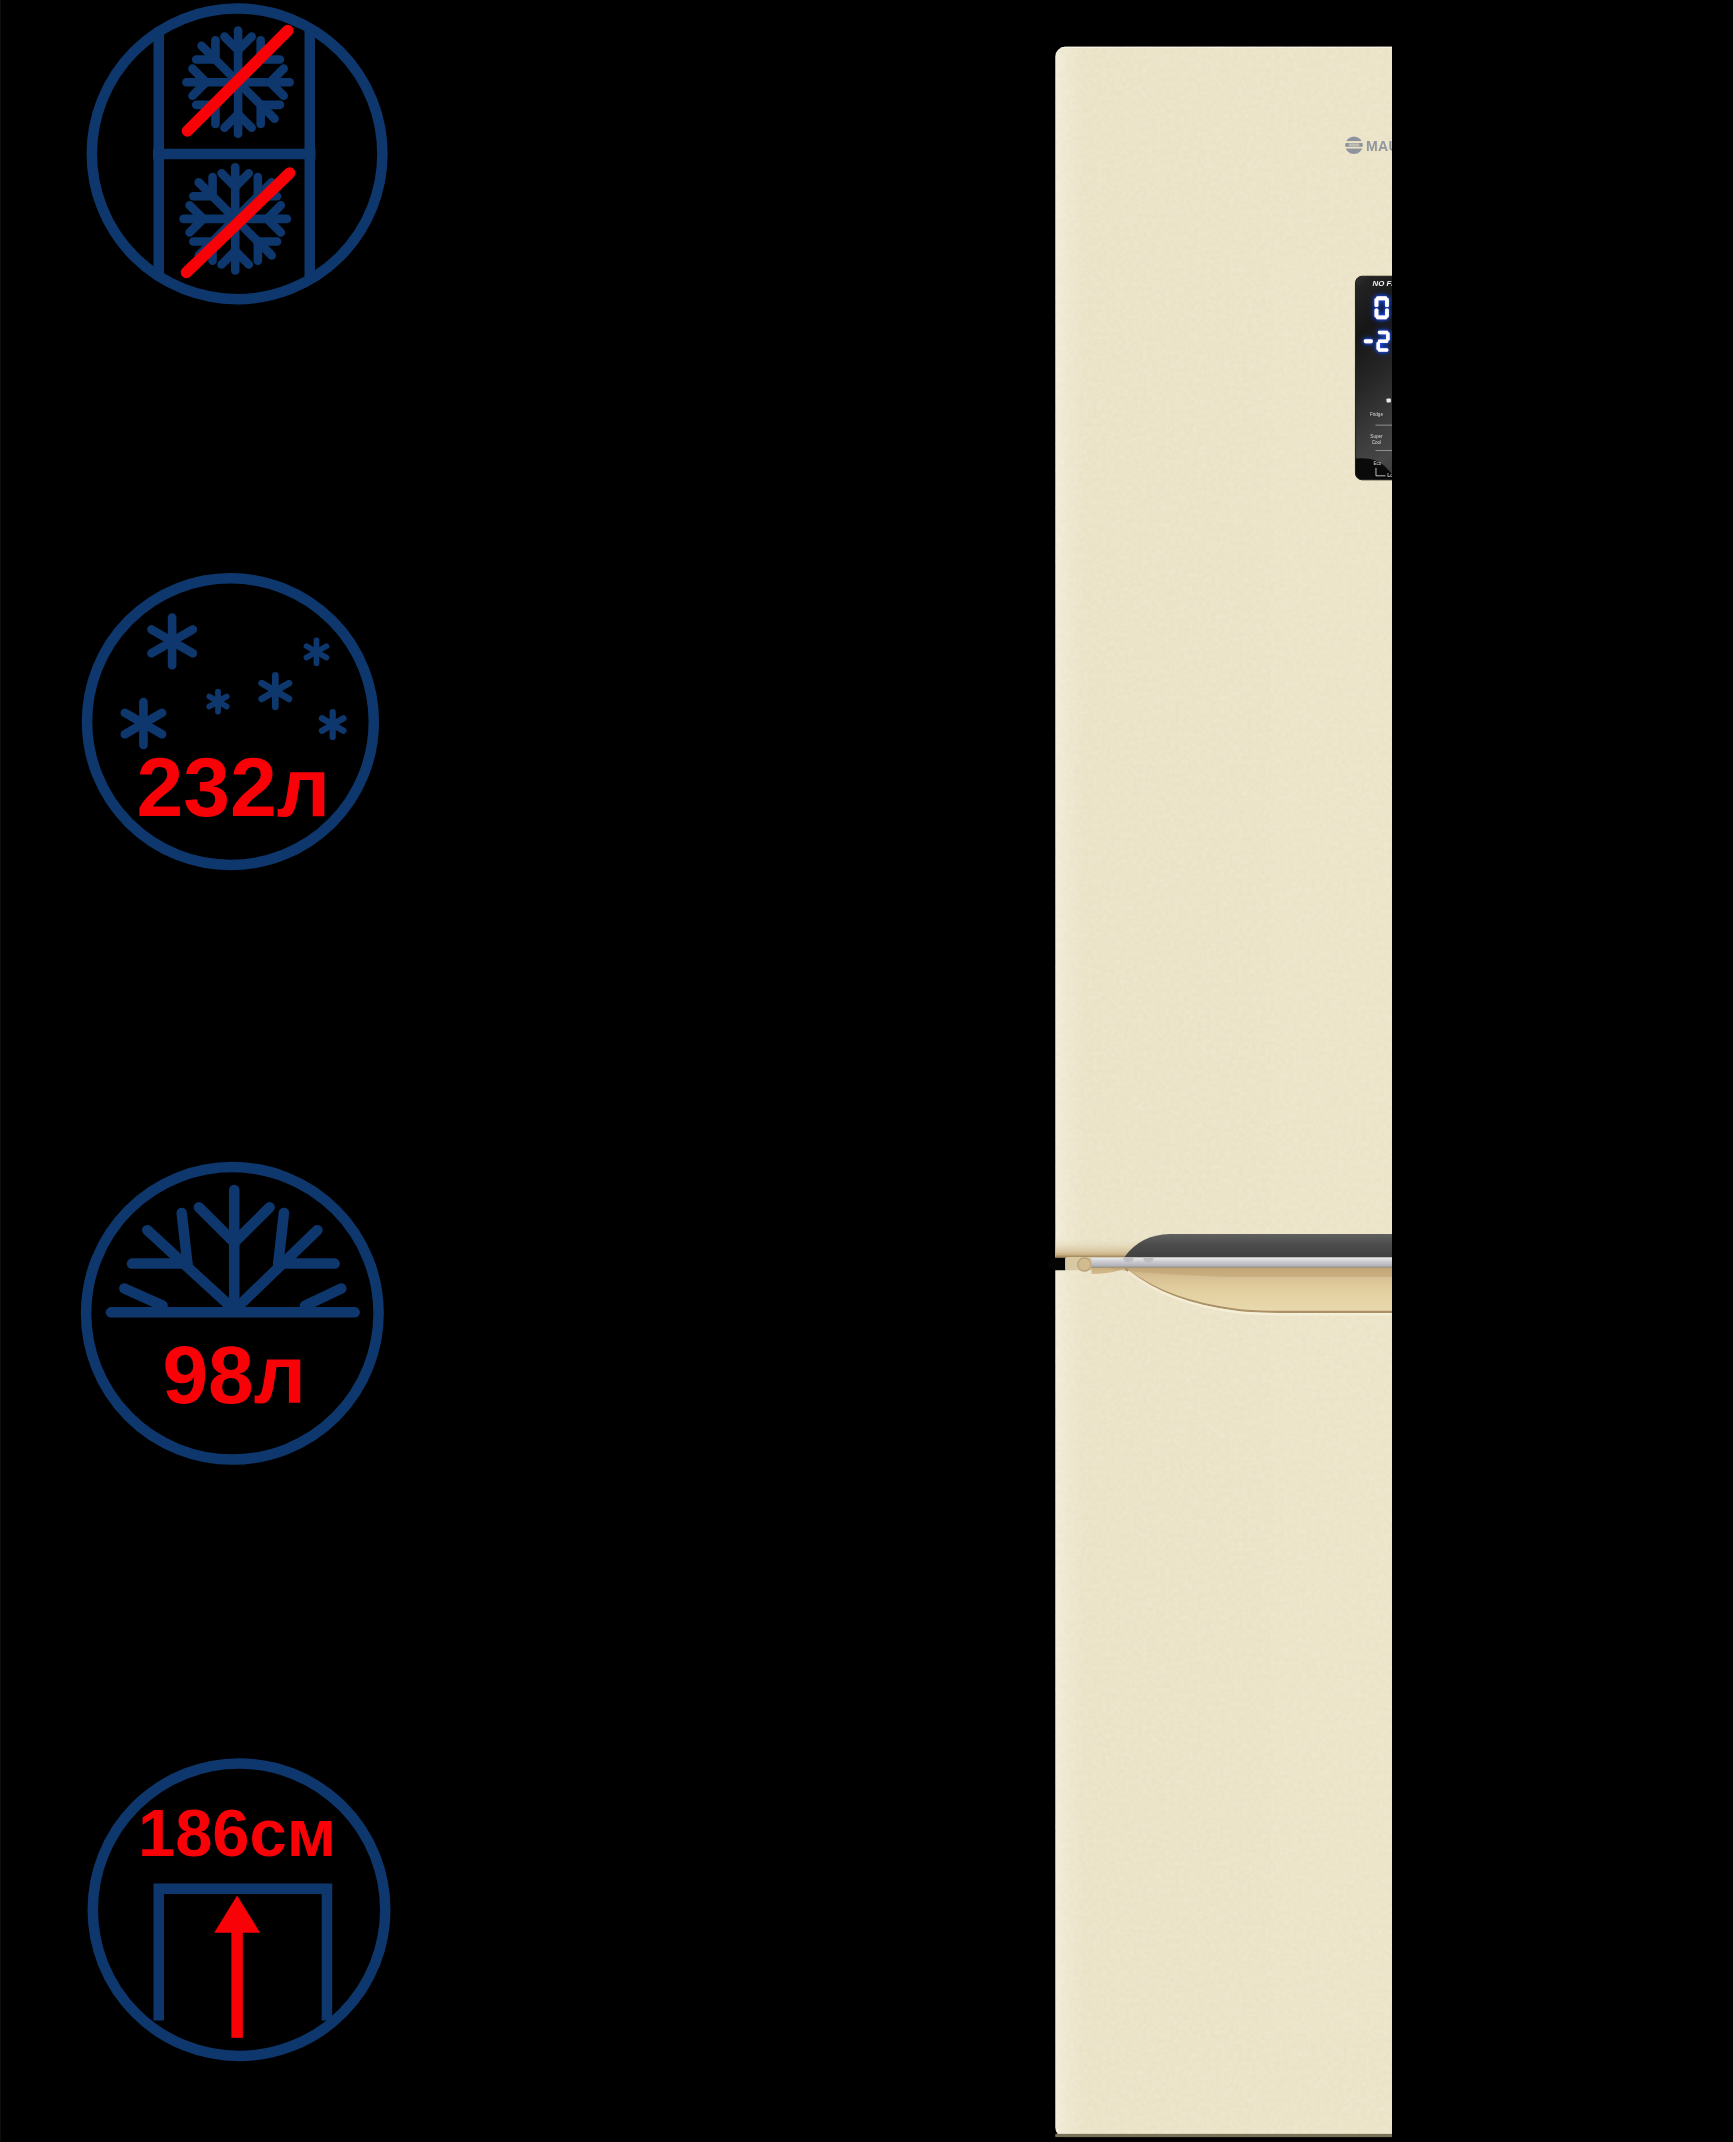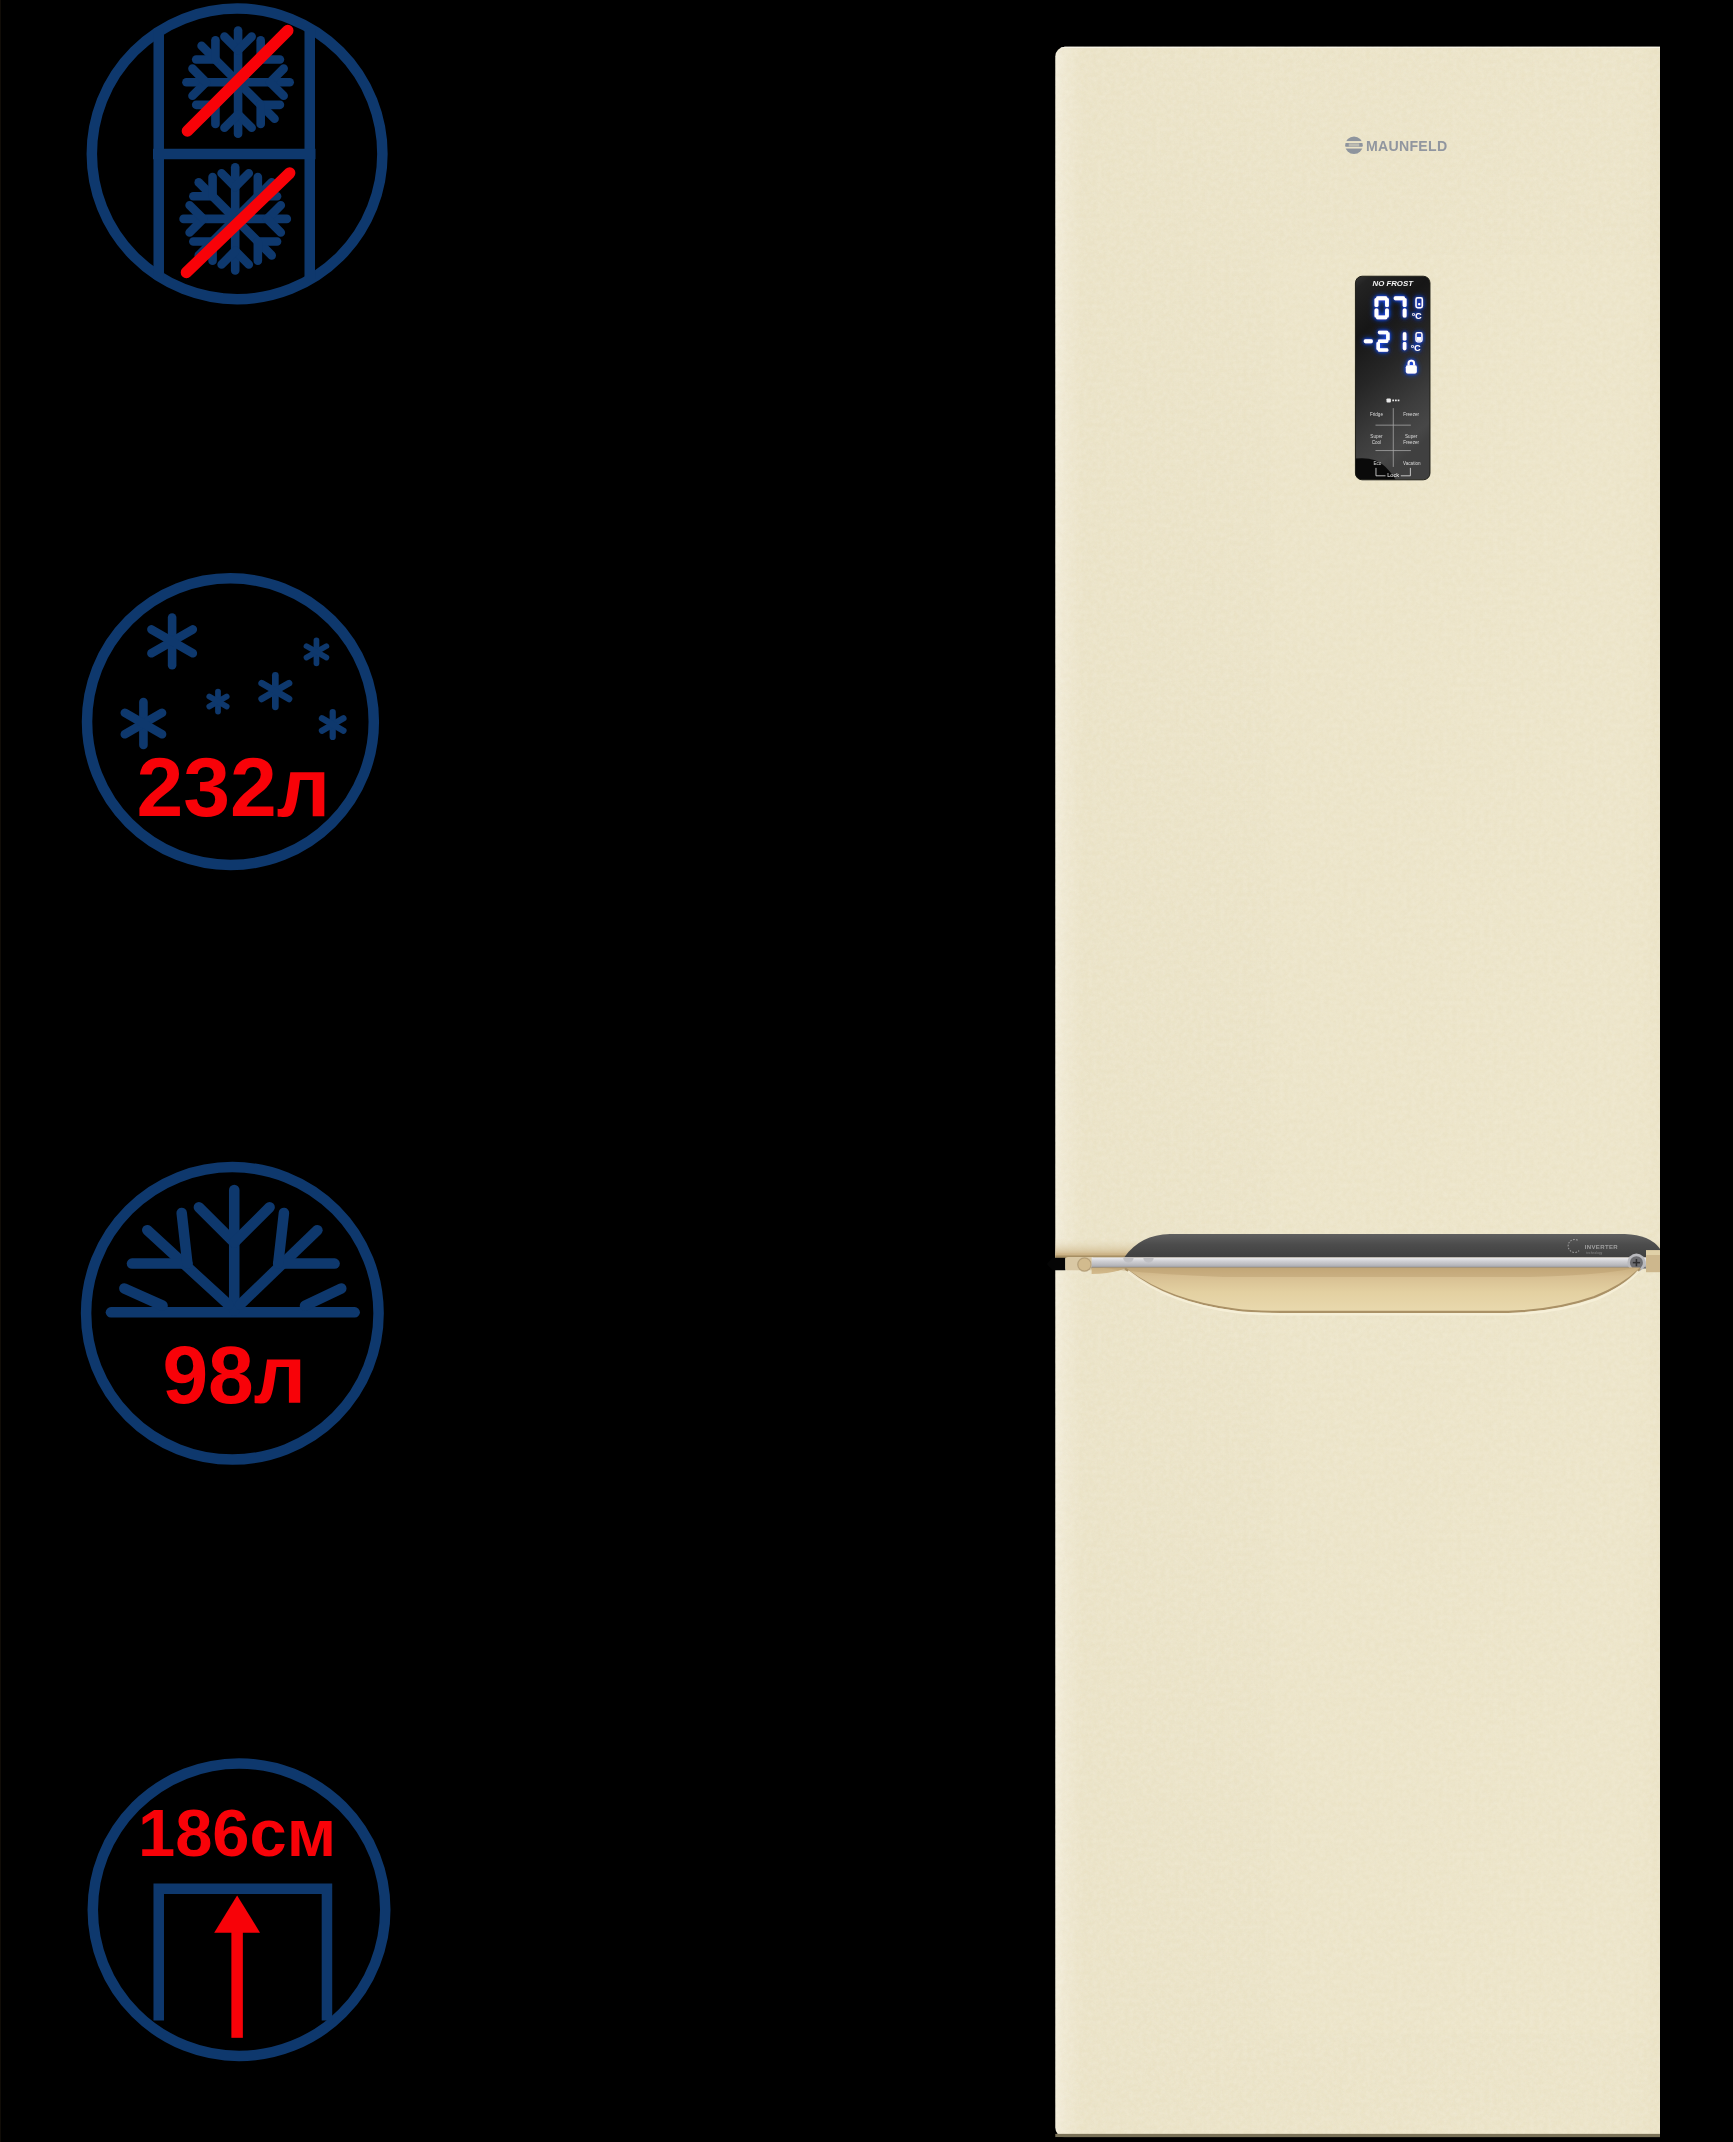--- a/index.html
+++ b/index.html
@@ -1,16 +1,16 @@
 <!DOCTYPE html>
 <html><head>
 <meta charset="utf-8">
 <style>
 html,body{margin:0;padding:0;background:#000;}
-#page{position:relative;width:1660px;height:2142px;background:#fdba74;overflow:hidden;
+#page{position:relative;width:1392px;height:2142px;background:#fdba74;overflow:hidden;
 font-family:"Liberation Sans", sans-serif;}
 </style>
 </head>
 <body>
 <div id="page">
 <svg width="1734" height="2142" viewBox="0 0 1814 2241" xmlns="http://www.w3.org/2000/svg">
 <defs>
   <linearGradient id="bodyg" x1="0" y1="0" x2="1" y2="0">
     <stop offset="0" stop-color="#f4efdc"></stop>
     <stop offset="0.012" stop-color="#f0e9d2"></stop>

